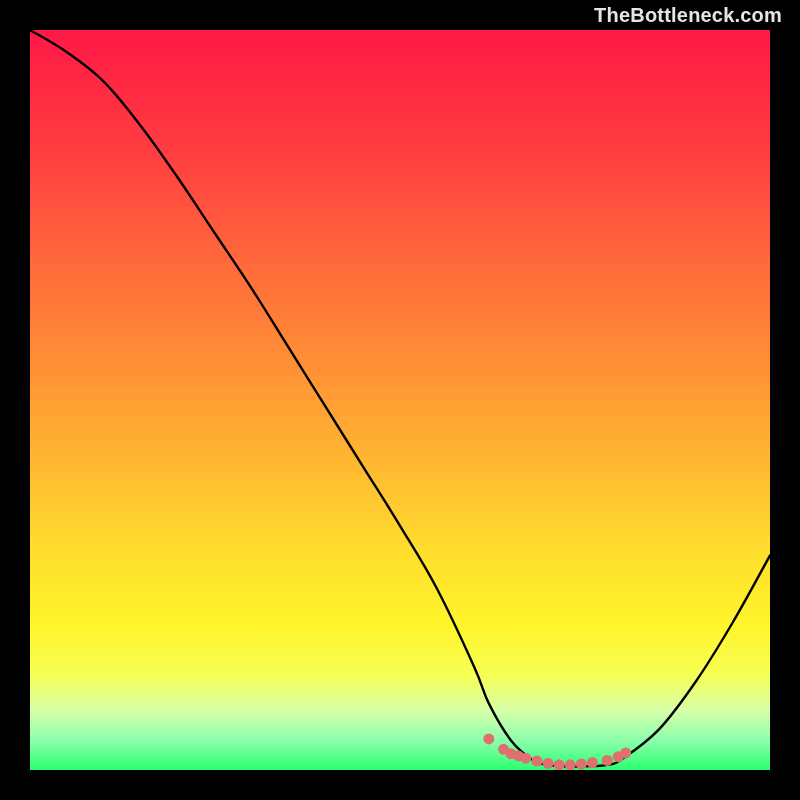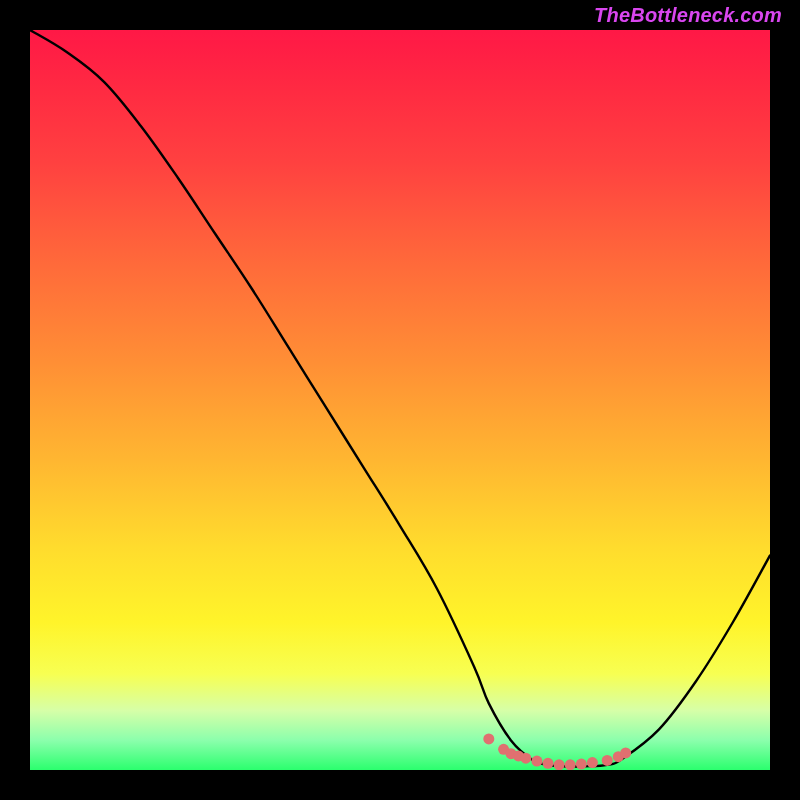--- a/index.html
+++ b/index.html
@@ -7,27 +7,26 @@
   .container {
     position: relative;
     width: 800px;
     height: 800px;
     background: #000;
   }
   .watermark {
     position: absolute;
     top: 4px;
     right: 18px;
-    color: #d946ef;
+    color: #e5e5e5;
     font-family: Arial, Helvetica, sans-serif;
     font-size: 20px;
     font-weight: 600;
     letter-spacing: 0.2px;
     z-index: 3;
-    font-style: italic;
   }
   .plot-area {
     position: absolute;
     left: 30px;
     top: 30px;
     width: 740px;
     height: 740px;
   }
   .gradient-bg {
     position: absolute;

